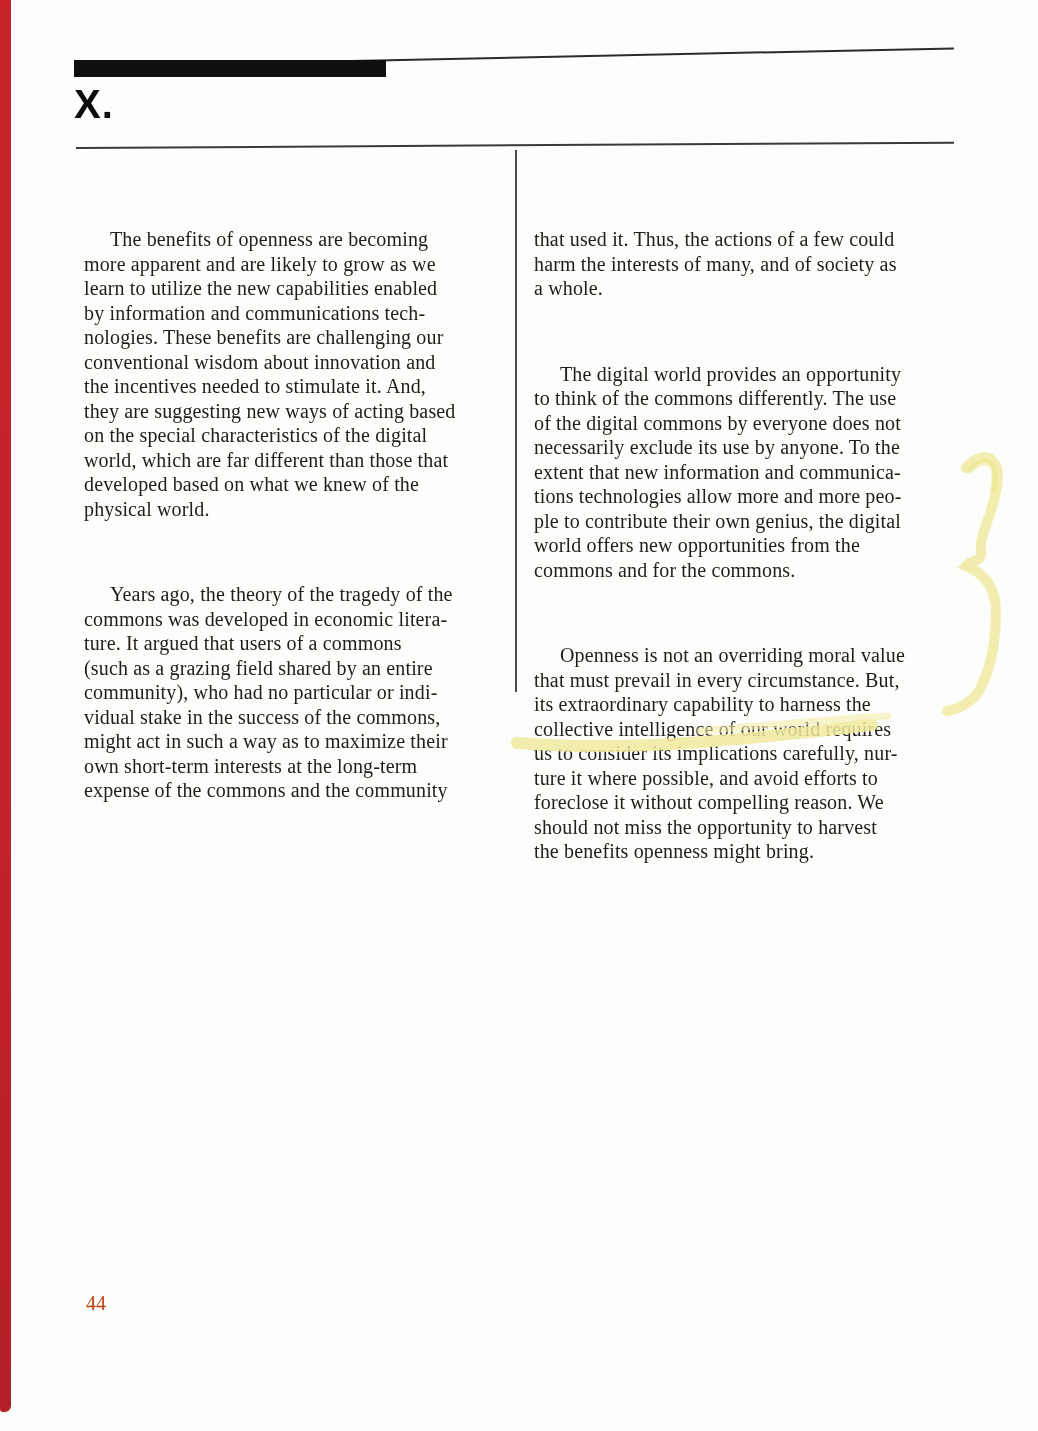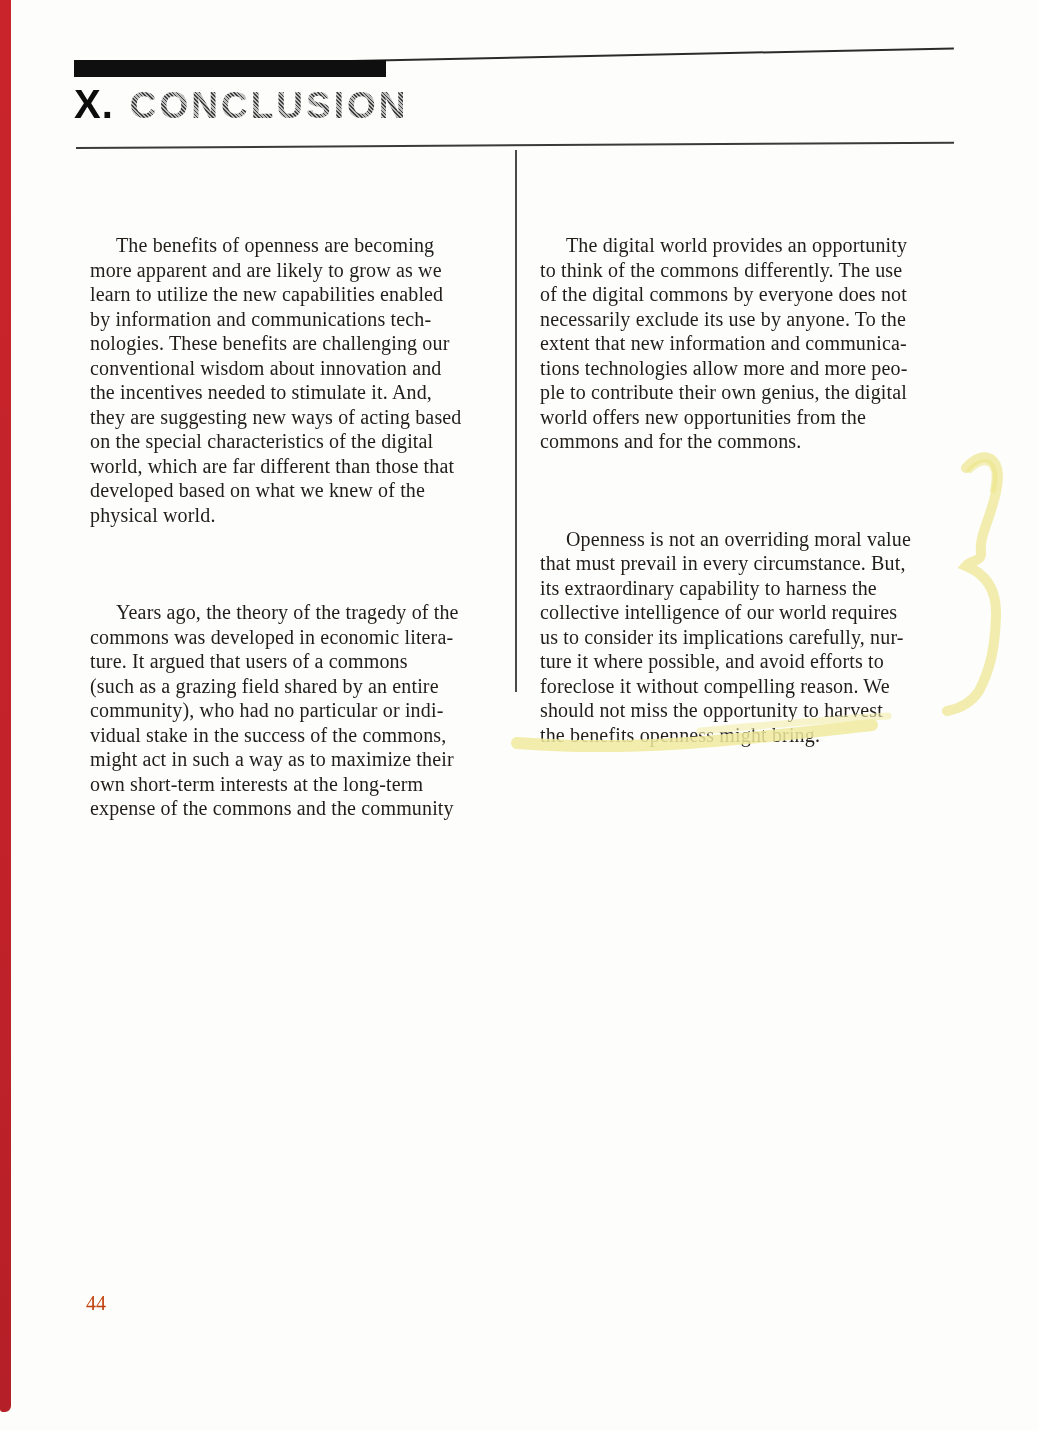--- a/index.html
+++ b/index.html
@@ -91,21 +91,21 @@
   .col {
     width: 428px;
     font-size: 20px;
     line-height: 24.5px;
     letter-spacing: 0.15px;
     white-space: pre;
     overflow: visible;
   }
   .col.left  { margin-right: 0; }
   .col.right { margin-left: 22px; }
-  .col p { margin: 12px; }
+  .col p { margin: 6px; }
   .col p.indent { text-indent: 26px; }
 
   
   .highlight-overlay {
     position: absolute;
     left: 0; top: 0;
     pointer-events: none;
   }
 
   .page-number {
@@ -121,21 +121,20 @@
 <div class="page">
 
   <div class="red-bar"></div>
 
   <div class="top-rule"></div>
 
   <div class="header-bar"></div>
 
   <div class="header-line">
     <span class="section-number">X.</span>
-    <span class="section-title">CONCLUSION</span>
   </div>
 
   <div class="mid-rule"></div>
   <div class="col-divider"></div>
 
   <div class="columns">
     <div class="col left">
       <p class="indent">The benefits of openness are becoming
 more apparent and are likely to grow as we
 learn to utilize the new capabilities enabled
@@ -152,20 +151,23 @@
 commons was developed in economic litera-
 ture. It argued that users of a commons
 (such as a grazing field shared by an entire
 community), who had no particular or indi-
 vidual stake in the success of the commons,
 might act in such a way as to maximize their
 own short-term interests at the long-term
 expense of the commons and the community</p>
     </div>
     <div class="col right">
+      <p>that used it. Thus, the actions of a few could
+harm the interests of many, and of society as
+a whole.</p>
       <p class="indent">The digital world provides an opportunity
 to think of the commons differently. The use
 of the digital commons by everyone does not
 necessarily exclude its use by anyone. To the
 extent that new information and communica-
 tions technologies allow more and more peo-
 ple to contribute their own genius, the digital
 world offers new opportunities from the
 commons and for the commons.</p>
       <p class="indent">Openness is not an overriding moral value

